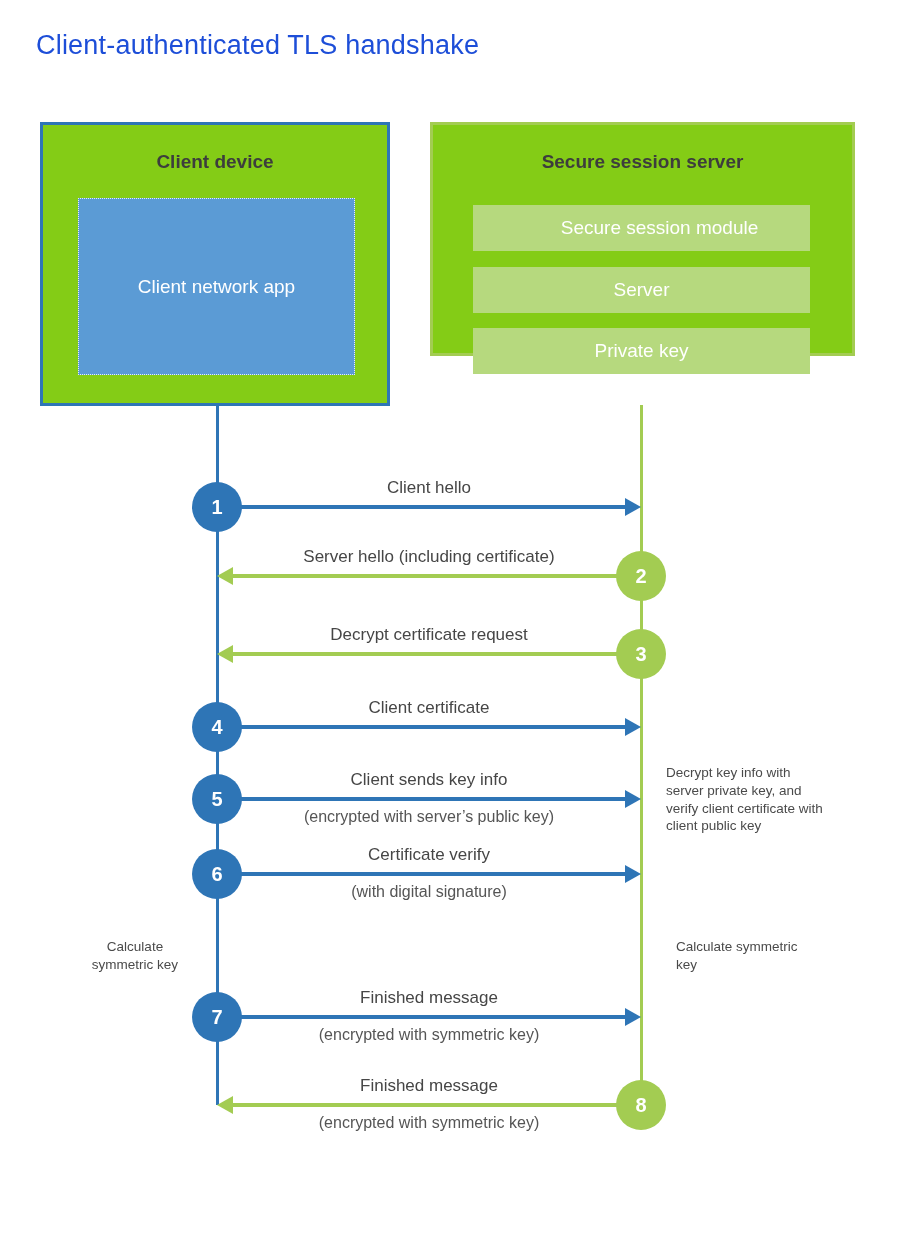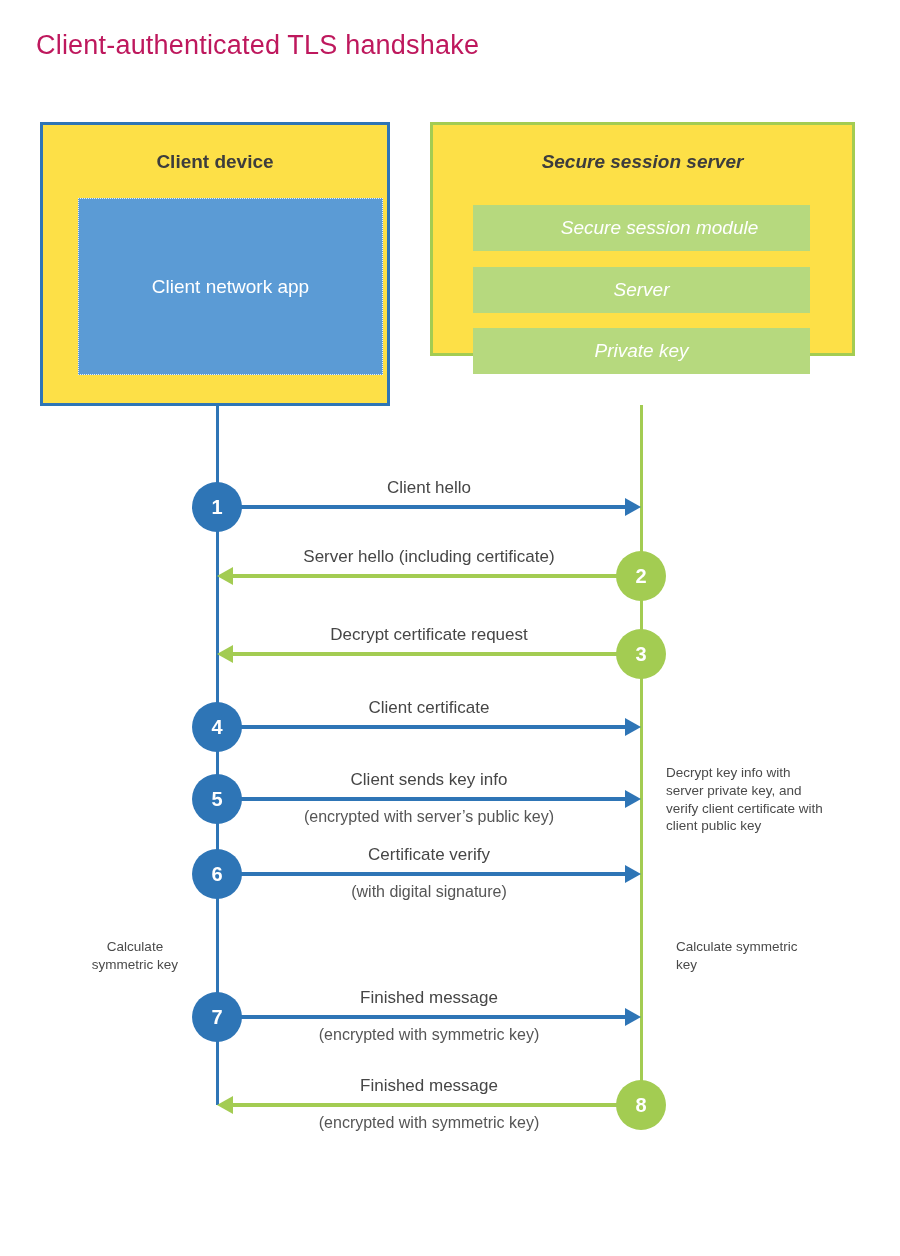--- a/index.html
+++ b/index.html
@@ -7,30 +7,30 @@
     --blue-fill:#5b9bd5;
     --green:#a3cc52;
     --green-fill:#b6d97e;
     --txt:#464646;
     --sub:#555555;
   }
   *{margin:0;padding:0;box-sizing:border-box;}
   body{background:#ffffff;font-family:"Liberation Sans",sans-serif;}
   .canvas{position:relative;width:900px;height:1256px;background:#ffffff;overflow:hidden;}
 
-  .title{position:absolute;left:36px;top:30px;font-size:27px;color:#be185d;letter-spacing:.2px;}
+  .title{position:absolute;left:36px;top:30px;font-size:27px;color:#1d4ed8;letter-spacing:.2px;}
 
   
-  .actor-box{position:absolute;top:122px;background:#fde047;border:3px solid;}
+  .actor-box{position:absolute;top:122px;background:#84cc16;border:3px solid;}
   .client-box{left:40px;width:350px;height:284px;border-color:var(--blue);}
-  .server-box{left:430px;width:425px;height:234px;border-color:var(--green);font-style:italic;}
+  .server-box{left:430px;width:425px;height:234px;border-color:var(--green);}
   .actor-header{position:absolute;top:26px;left:0;width:100%;text-align:center;
     font-size:19px;font-weight:bold;color:#3d3d3d;}
 
-  .app-rect{position:absolute;left:35px;top:73px;width:305px;height:177px;
+  .app-rect{position:absolute;left:35px;top:73px;width:277px;height:177px;
     background:var(--blue-fill);border:1px dotted rgba(255,255,255,.85);
     display:flex;align-items:center;justify-content:center;text-align:center;}
   .app-rect .app-label{color:#ffffff;font-size:19px;line-height:1.45;max-width:200px;}
 
   .module-bar{position:absolute;left:40px;width:337px;height:46px;background:var(--green-fill);
     color:#ffffff;font-size:19px;text-align:center;line-height:46px;}
 
   
   .lifeline{position:absolute;top:405px;width:3px;height:700px;}
   .lifeline.blue{left:216px;background:var(--blue);}

